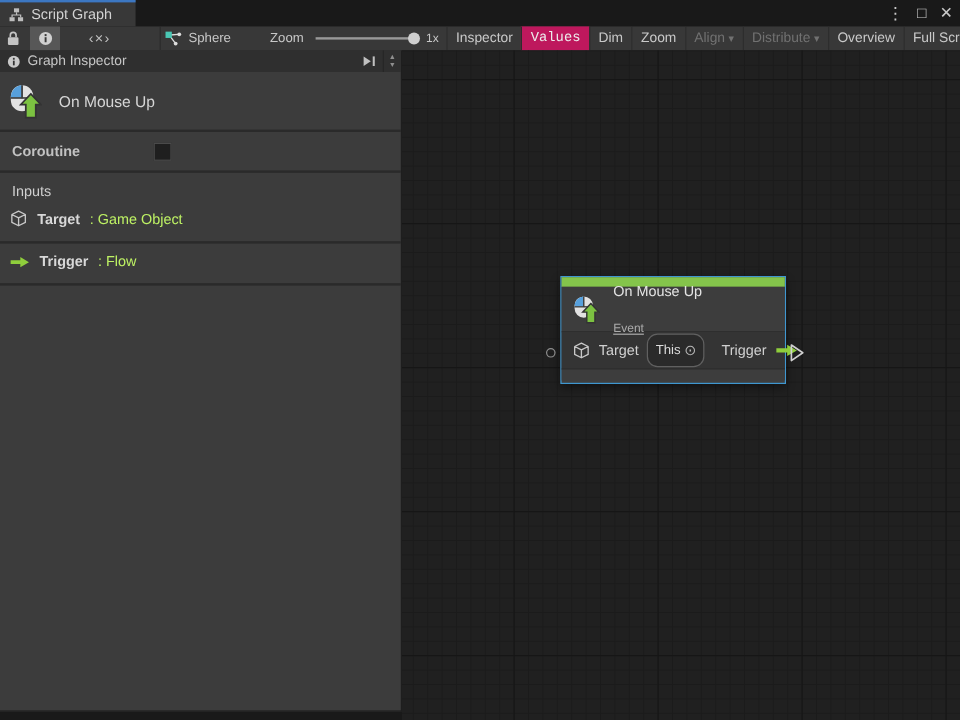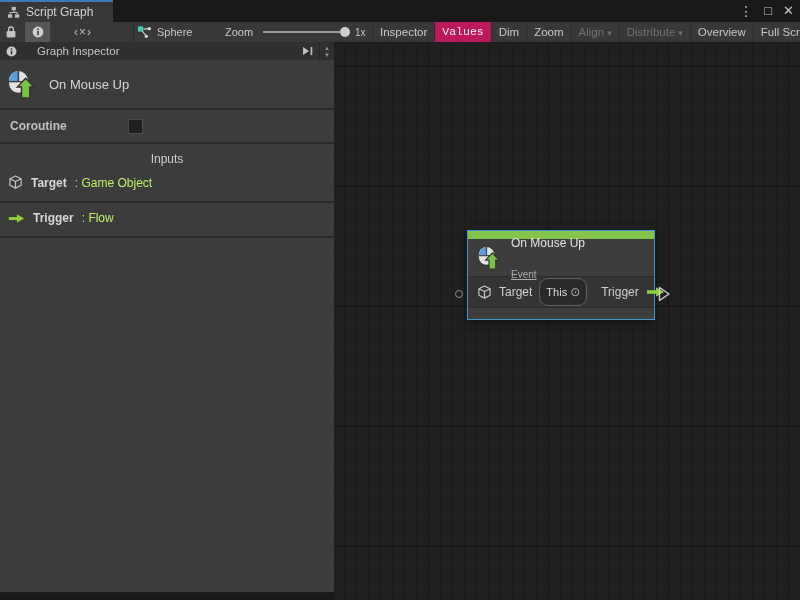--- a/index.html
+++ b/index.html
@@ -34,36 +34,36 @@
   .tb-btn { padding:0 7px; line-height:20px; font-size:11.5px; color:#c9c9c9;
             border-left:1px solid #2d2d2d; white-space:nowrap; }
   .tb-btn:last-child { border-right:1px solid #2d2d2d; }
   .tb-btn.selected { background:#be185d; color:#ececec;font-family:Liberation Mono, monospace; }
   .tb-btn.disabled { color:#717171; }
   .caret { font-size:9px; margin-left:3px; }
 
   
   .inspector { position:absolute; left:0; top:42px; width:335px; height:551px; background:#3C3C3C;
                border-right:1px solid #1e1e1e; border-bottom:1px solid #1e1e1e; }
-  .insp-title { height:18px; background:#2F2F2F; display:flex; align-items:center; gap:20px;
+  .insp-title { height:18px; background:#2F2F2F; display:flex; align-items:center; gap:6px;
                 padding-left:6px; font-size:11.5px; color:#c6c6c6; }
   .insp-right { margin-left:auto; display:flex; align-items:center; height:100%; }
   .insp-dock { display:flex; align-items:center; padding:0 5px; }
   .insp-scrub { width:15px; height:100%; border-left:1px solid #262626; display:flex;
                 flex-direction:column; align-items:center; justify-content:center; gap:1px;
                 color:#8f8f8f; font-size:6px; }
   .insp-unit { height:50px; border-bottom:2px solid #2A2A2A; display:flex; align-items:center;
                gap:14px; padding-left:8px; }
   .insp-unit-title { font-size:13px; color:#d6d6d6; }
   .insp-coroutine { height:34px; border-bottom:2px solid #2A2A2A; position:relative;font-weight:bold; }
   .insp-coroutine .label { position:absolute; left:10px; top:9px; font-size:12px; color:#c2c2c2; }
   .checkbox { position:absolute; left:128px; top:9px; width:15px; height:15px; background:#1f1f1f;
               border:1px solid #4a4a4a; }
   .insp-section { border-bottom:2px solid #2A2A2A; padding:8px 0 11px; }
-  .sec-header { padding:0 10px; font-size:12px; color:#cfcfcf; margin-bottom:9px;text-align:center; }
+  .sec-header { padding:0 10px; font-size:12px; color:#cfcfcf; margin-bottom:9px; }
   .sec-row { display:flex; align-items:center; gap:8px; padding:0 8px; }
   .sec-name { font-size:12px; font-weight:bold; color:#d8d8d8; }
   .sec-type { font-size:12px; color:#bef264; }
 
   
   .canvas { position:absolute; left:335px; top:42px; width:465px; height:558px; background:#202020;
     background-image:
       linear-gradient(to right, #151515 1px, transparent 1px),
       linear-gradient(to bottom, #151515 1px, transparent 1px),
       linear-gradient(to right, #1b1b1b 1px, transparent 1px),

